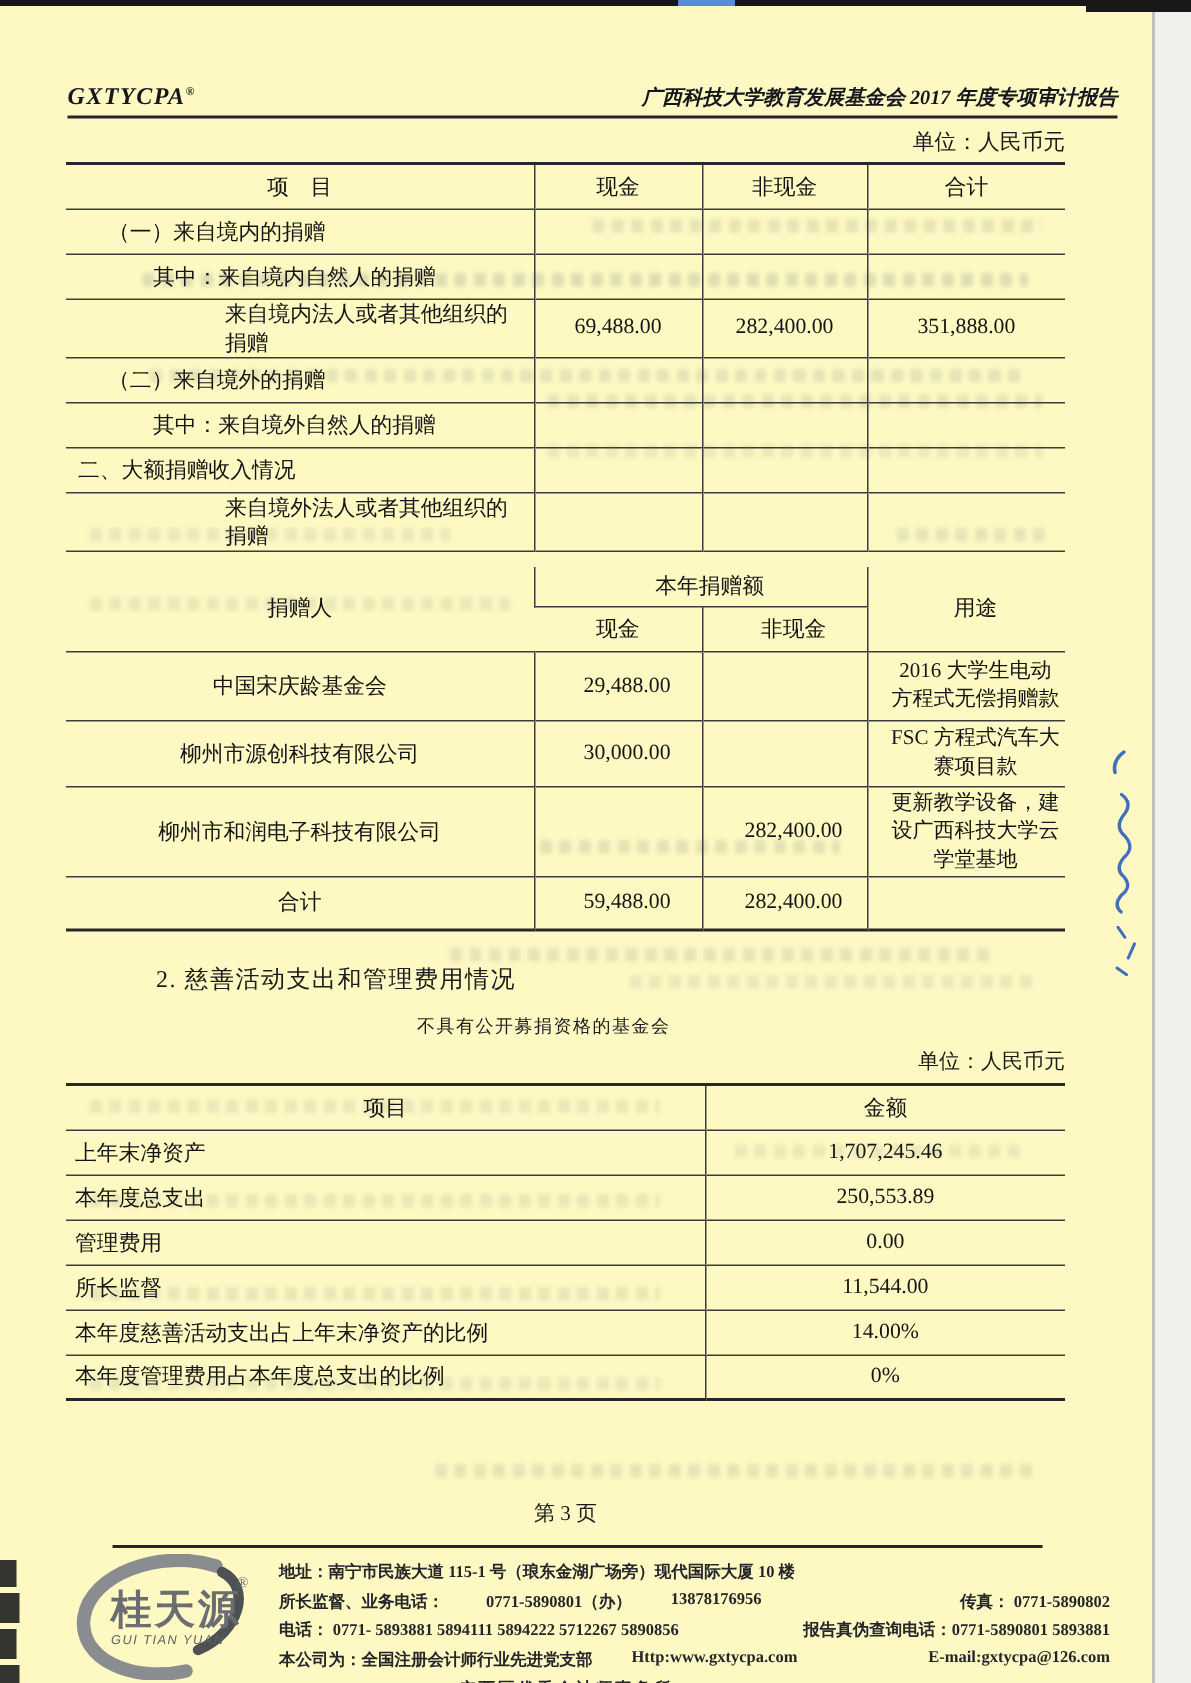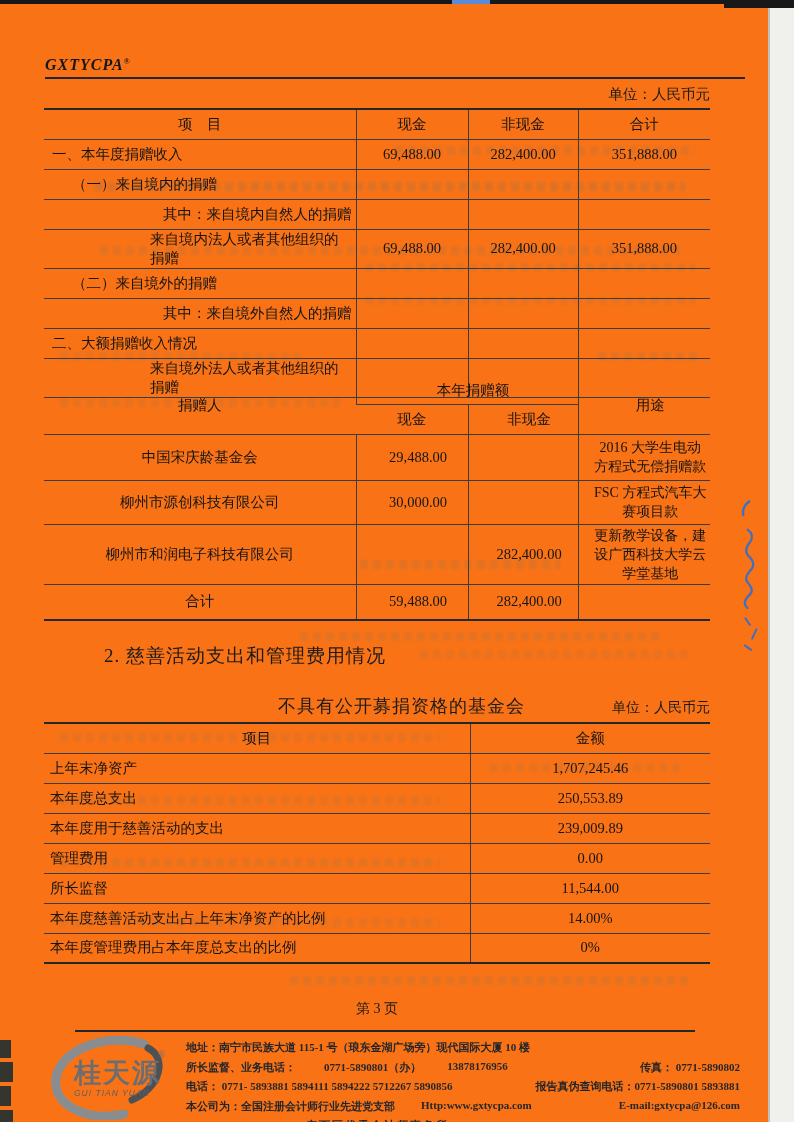--- a/index.html
+++ b/index.html
@@ -1,20 +1,20 @@
 <!DOCTYPE html>
 <html><head>
 <meta charset="utf-8">
 <style>
   * { margin:0; padding:0; box-sizing:border-box; }
   html,body { background:#d8d8d4; }
   body { font-family:"Liberation Serif","DejaVu Serif",serif; }
   .page {
     position:relative; width:794px; height:1122px; margin:0 auto;
-    background:#f97316; overflow:hidden; color:#1b1b1b;
+    background:#fef9c3; overflow:hidden; color:#1b1b1b;
   }
   
   .scan-top { position:absolute; left:0; top:0; width:794px; height:4px; background:#181818; }
   .scan-top-corner { position:absolute; right:0; top:0; width:70px; height:8px; background:#181818; }
   .scan-blue-top { position:absolute; left:452px; top:0; width:38px; height:4px; background:#5a8bd8; }
   .scan-right-area { position:absolute; right:0; top:0; width:24px; height:1122px; background:#f0f1ed; }
   .scan-right-line { position:absolute; left:768px; top:4px; width:2px; height:1118px; background:#bfc2ba; }
   .bind-mark { position:absolute; left:0; background:#35352f; width:11px; }
   .bleed { position:absolute; height:9px; opacity:.18; filter:blur(1.5px);
     background:repeating-linear-gradient(90deg, rgba(95,108,112,.8) 0 8px, transparent 8px 13px); }
@@ -28,36 +28,36 @@
   .unit-label2 { position:absolute; right:84px; top:699px; font-size:14px; }
   
   table { border-collapse:collapse; table-layout:fixed; width:666px; }
   td { font-size:14.5px; color:#141414; overflow:hidden; }
   .t1 { position:absolute; left:44px; top:108px; border-top:2.6px solid #26272b; }
   .t1 td { border-bottom:1.5px solid #3b3c3e; height:30px; padding:0 4px; }
   .t1 td + td { border-left:1.5px solid #3b3c3e; text-align:center; }
   .t1 .hcell { text-align:center; }
   .ind0 { padding-left:8px !important; }
   .ind1 { padding-left:28px !important; }
-  .ind2 { padding-left:58px !important;text-align:right; }
+  .ind2 { padding-left:58px !important; }
   .ind3 { padding-left:106px !important; }
   .t2 { position:absolute; left:44px; top:378px; }
   .t2 td { border-bottom:1.5px solid #3b3c3e; text-align:center; padding:0 3px; }
   .t2 td + td { border-left:1.5px solid #3b3c3e;padding-left:15px; }
   .t2 .rowspan-cell { border-left:none; }
   .t2 .purpose { font-size:14px; line-height:19px; white-space:pre-line; }
   .t2 tr.last td { border-bottom:2.6px solid #26272b; }
   .t3 { position:absolute; left:44px; top:722px; border-top:2.6px solid #26272b; }
   .t3 td { border-bottom:1.5px solid #3b3c3e; height:30px; padding:0 6px;margin-top:29px; }
   .t3 td + td { border-left:1.5px solid #3b3c3e; text-align:center; }
   .t3 tr.last td { border-bottom:2.6px solid #26272b; }
   .t3 .hcell { text-align:center; }
   
-  .sec2-h { position:absolute; left:104px; top:643px; font-size:19px; letter-spacing:1px; }
-  .sec2-sub { position:absolute; left:278px; top:676px; font-size:18px; letter-spacing:1px;margin-top:18px; }
+  .sec2-h { position:absolute; left:104px; top:643px; font-size:16px; letter-spacing:1px; }
+  .sec2-sub { position:absolute; left:278px; top:676px; font-size:12px; letter-spacing:1px; }
   
   .pageno { position:absolute; left:44px; top:1000px; width:666px; text-align:center; font-size:14px; }
   .pageno-rule { position:absolute; left:75px; top:1030px; width:620px; height:2.4px; background:#24262a; }
   .f-logo { position:absolute; left:40px; top:1036px; width:148px; height:84px; }
   .f-text { position:absolute; left:186px; top:1040px; width:554px; font-size:11px; font-weight:bold; color:#24262a; }
   .f-line { display:flex; margin-bottom:4.5px; white-space:nowrap; }
   .f-line .sp { display:inline-block; }
   .f-line .grow { flex:1; }
   .f-center { text-align:left; padding-left:120px; letter-spacing:2px; }
   
@@ -92,45 +92,40 @@
   <div class="bleed" style="left:60px;top:733px;width:380px;opacity:.15;"></div>
   <div class="bleed" style="left:490px;top:763px;width:190px;opacity:.14;"></div>
   <div class="bleed" style="left:60px;top:796px;width:380px;opacity:.15;"></div>
   <div class="bleed" style="left:60px;top:858px;width:380px;opacity:.16;"></div>
   <div class="bleed" style="left:60px;top:918px;width:380px;opacity:.14;"></div>
   <div class="bleed" style="left:290px;top:976px;width:400px;"></div>
 
   <div class="hdr">
     <div class="hdr-row">
       <div class="hdr-logo"><span>GXTYCPA</span><sup>®</sup></div>
+      <div class="hdr-title">广西科技大学教育发展基金会 2017 年度专项审计报告</div>
     </div>
   </div>
   <div class="unit-label">单位：人民币元</div>
 
   <table class="t1">
     <colgroup>
         <col style="width:312px">
         <col style="width:112px">
         <col style="width:110px">
         <col style="width:132px">
       </colgroup>
     <tbody>
         <tr>
       <td class="hcell">项　目</td>
       <td>现金</td>
       <td>非现金</td>
       <td>合计</td>
     </tr>
     <tr>
-      <td class="ind0">一、本年度捐赠收入</td>
-      <td>69,488.00</td>
-      <td>282,400.00</td>
-      <td>351,888.00</td>
-    </tr>
-    <tr>
       <td class="ind1">（一）来自境内的捐赠</td>
       <td></td>
       <td></td>
       <td></td>
     </tr>
     <tr>
       <td class="ind2">其中：来自境内自然人的捐赠</td>
       <td></td>
       <td></td>
       <td></td>
@@ -232,24 +227,20 @@
     </tr>
     <tr>
       <td>上年末净资产</td>
       <td>1,707,245.46</td>
     </tr>
     <tr>
       <td>本年度总支出</td>
       <td>250,553.89</td>
     </tr>
     <tr>
-      <td>本年度用于慈善活动的支出</td>
-      <td>239,009.89</td>
-    </tr>
-    <tr>
       <td>管理费用</td>
       <td>0.00</td>
     </tr>
     <tr>
       <td>所长监督</td>
       <td>11,544.00</td>
     </tr>
     <tr>
       <td>本年度慈善活动支出占上年末净资产的比例</td>
       <td>14.00%</td>

